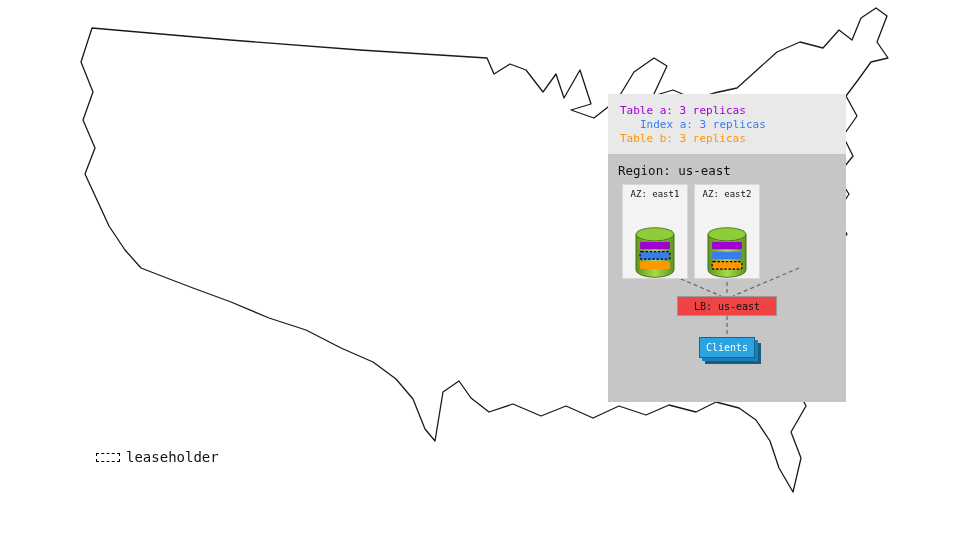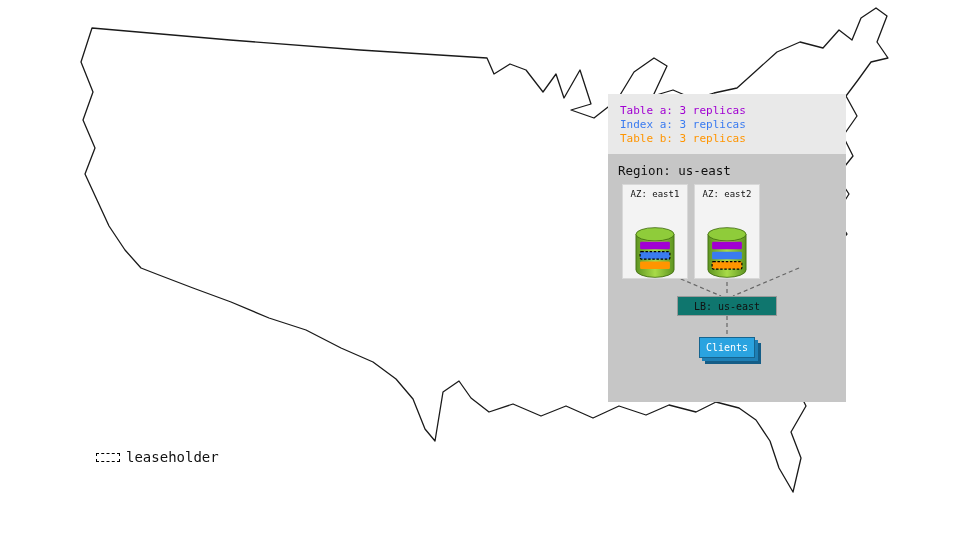--- a/index.html
+++ b/index.html
@@ -33,21 +33,21 @@
     gap:24px;
   }
   .az-label{font-size:9px;color:#111;margin-top:5px;white-space:pre;}
   .az svg.cyl{margin-top:3px;display:block;}
 
   svg.connectors{position:absolute;left:0;top:0;width:238px;height:248px;pointer-events:none;}
   .dash{stroke:#666;stroke-width:1.2;fill:none;stroke-dasharray:4 3;}
 
   .lb-box{
     position:absolute;left:69px;top:142px;width:100px;height:20px;
-    background:#0f766e;border:1px solid #9a9a9a;box-sizing:border-box;
+    background:#ef4444;border:1px solid #9a9a9a;box-sizing:border-box;
     font-size:10px;color:#111;display:flex;align-items:center;justify-content:center;
     white-space:pre;
   }
   .clients-box{
     position:absolute;left:91px;top:183px;width:56px;height:21px;
     background:var(--clients-blue,#2aa3e0);
     border:1px solid #16648f;box-sizing:border-box;
     box-shadow:3px 3px 0 0 #1e7fb5, 6px 6px 0 0 #145d87;
     font-size:10px;color:#ffffff;display:flex;align-items:center;justify-content:center;
   }
@@ -96,21 +96,21 @@
 
   <div class="lh-legend">
     <span class="lh-swatch"></span>
     <span>leaseholder</span>
   </div>
 
   <div class="panel">
 
     <div class="legend">
       <div class="legend-line" style="color: rgb(161, 0, 210);">Table a: 3 replicas</div>
-      <div class="legend-line" style="color: rgb(58, 123, 240);">Index a: 3 replicas</div>
+      <div class="legend-line" style="color: rgb(58, 123, 240); margin-left: 20px;">Index a: 3 replicas</div>
       <div class="legend-line" style="color: rgb(255, 149, 0);">Table b: 3 replicas</div>
     </div>
 
     <div class="region">
       <div class="region-label">Region: us-east</div>
 
       <svg class="connectors" viewBox="0 0 238 248">
         <path class="dash" d="M47 114 L113 142"></path>
         <path class="dash" d="M119 114 L119 142"></path>
         <path class="dash" d="M191 114 L125 142"></path>

